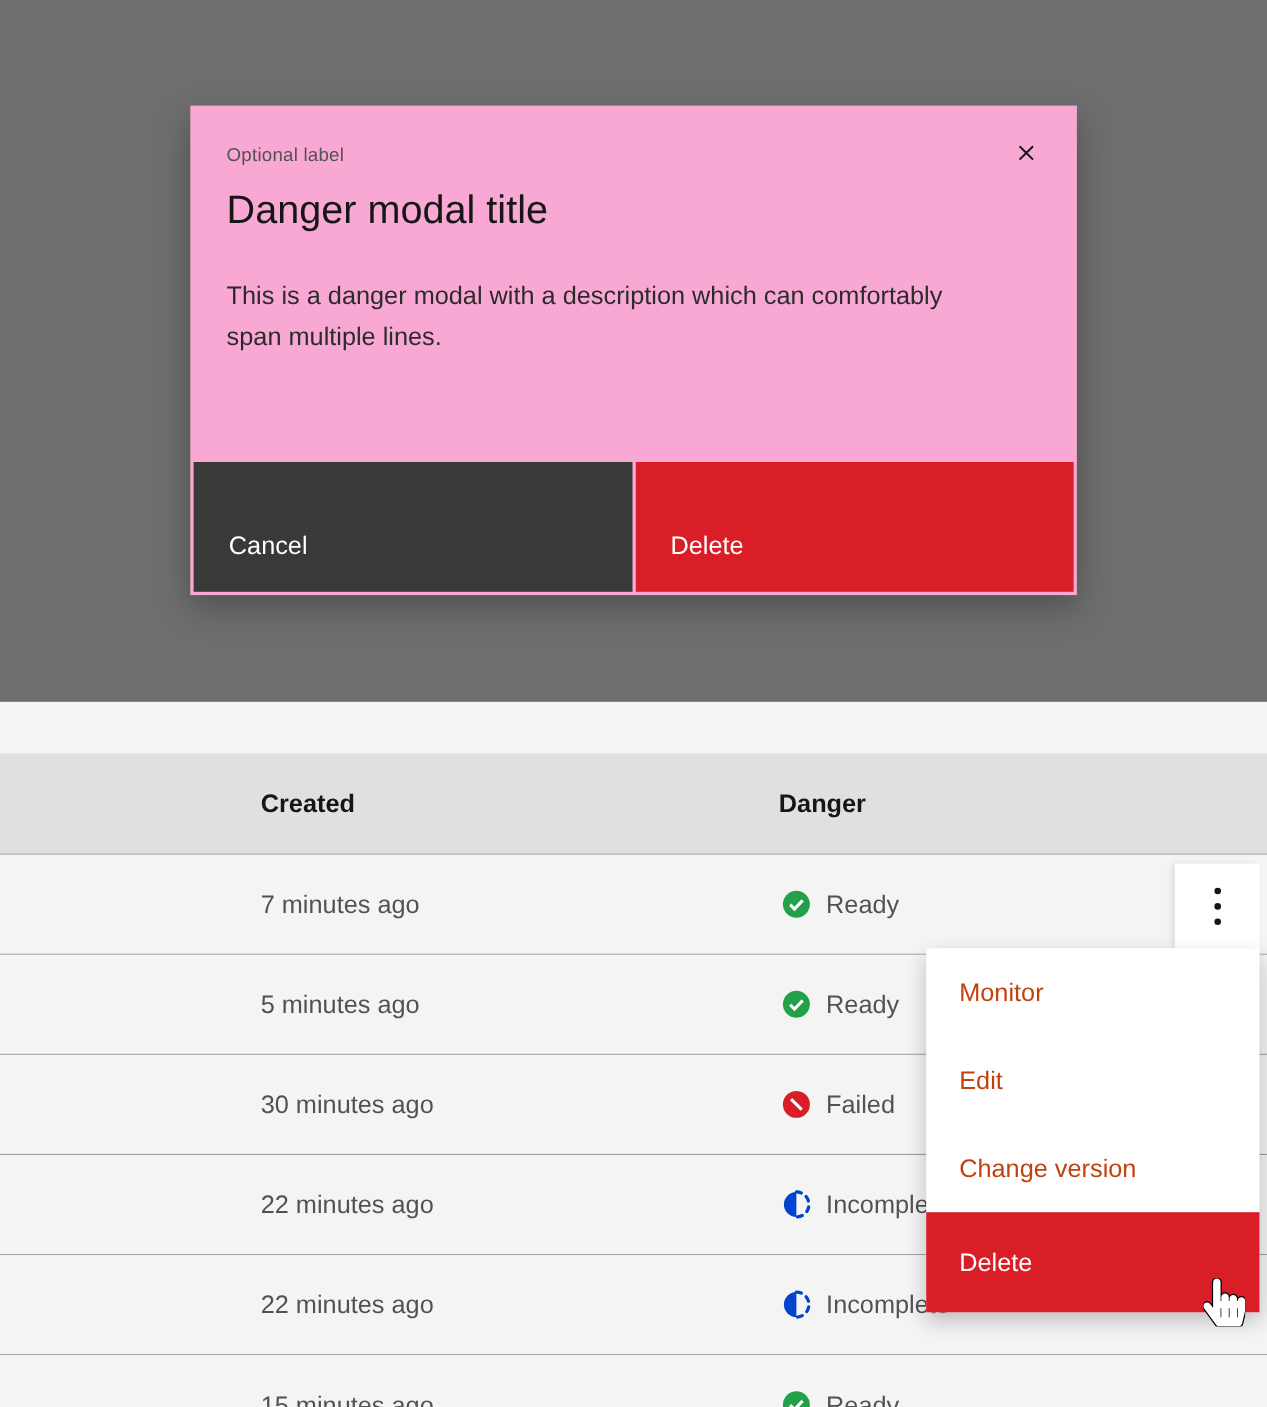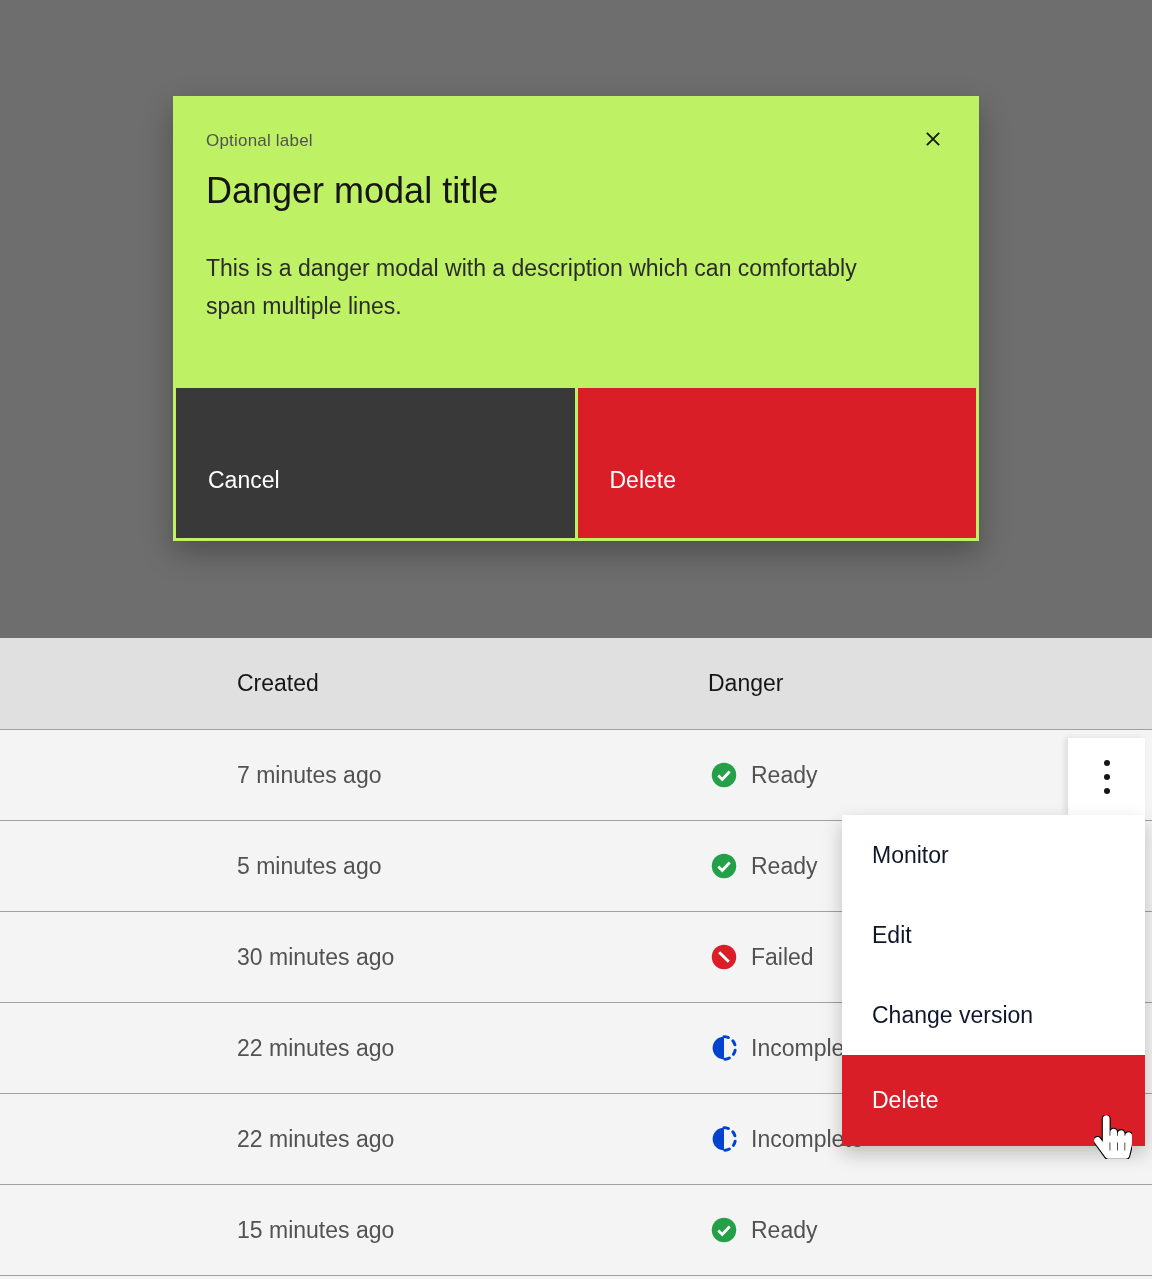--- a/index.html
+++ b/index.html
@@ -8,50 +8,50 @@
     font-family: "Liberation Sans", "DejaVu Sans", sans-serif;
     background:#f4f4f4;
     width:1152px; height:1279px;
     position:relative; overflow:hidden;
   }
 
   
   .overlay-area { position:relative; width:1152px; height:638px; background:#6e6e6e; }
   .modal {
     position:absolute; left:173px; top:96px; width:806px; height:445px;
-    background:#bef264; box-shadow:0 12px 28px rgba(0,0,0,0.28);
+    background:#f9a8d4; box-shadow:0 12px 28px rgba(0,0,0,0.28);
   }
   .modal-header { padding:34px 33px 0 33px; }
   .modal-label { font-size:17px; line-height:21px; color:#525252; letter-spacing:0.2px; }
   .modal-title { font-size:36px; line-height:38px; font-weight:400; color:#161616; margin-top:21px; }
   .modal-body  { padding:0 33px;margin-top:10px; }
   .modal-desc  { font-size:23px; line-height:38px; color:#2b2b2b; margin-top:39px; max-width:660px; }
   .modal-close {
     position:absolute; top:24px; right:26px; width:40px; height:40px;
     background:transparent; border:none; cursor:pointer;
     display:flex; align-items:center; justify-content:center;
   }
   .modal-footer {
-    position:absolute; left:3px; right:3px; bottom:3px; height:150px;
+    position:absolute; left:3px; right:3px; bottom:3px; height:118px;
     display:flex; gap:3px;border-radius:14px;
   }
   .btn {
     flex:1 1 50%; border:none; cursor:pointer; text-align:left;
     font-family:inherit; font-size:23px; color:#ffffff;
     padding:34px 0 0 32px; display:block;
   }
   .btn-cancel { background:#393939; }
   .btn-delete { background:#da1e28; }
 
   
   .table-area { position:relative; width:1152px; background:#f4f4f4; }
   .t-header {
     height:92px; background:#e0e0e0; border-bottom:1px solid #a0a0a0;
     display:grid; grid-template-columns:708px 1fr; align-items:center;
-    font-size:23px; font-weight:400; color:#161616;
+    font-size:23px; font-weight:700; color:#161616;margin-top:47px;
   }
   .t-row {
     height:91px; border-bottom:1px solid #a0a0a0;
     display:grid; grid-template-columns:708px 1fr; align-items:center;
     font-size:23px; color:#525252; background:#f4f4f4;
   }
   .cell-created { padding-left:237px; white-space:nowrap; }
   .cell-status  { display:flex; align-items:center; gap:13px; padding-left:2px; white-space:nowrap; overflow:hidden; }
   .status-icon { width:28px; height:28px; flex:none; display:none; }
   .cell-status[data-status="ready"]      .ic-ready      { display:block; }
@@ -67,21 +67,21 @@
   }
   .dot { width:6px; height:6px; border-radius:50%; background:#161616; }
   .menu {
     position:absolute; left:842px; top:177px; width:303px; height:331px;
     background:#ffffff; z-index:5; display:flex; flex-direction:column;
     box-shadow:0 8px 18px rgba(0,0,0,0.22);
   }
   .menu-item {
     height:80px; flex:none; border:none; background:transparent; cursor:pointer;
     display:flex; align-items:center; padding-left:30px; text-align:left;
-    font-family:inherit; font-size:23px; color:#0f172a;
+    font-family:inherit; font-size:23px; color:#c2410c;
   }
   .menu-item.danger { flex:1 1 auto; background:#da1e28; color:#ffffff; }
 
   .cursor { position:absolute; left:1094px; top:477px; z-index:9; pointer-events:none; }
 </style>
 </head>
 <body>
 
 <div class="overlay-area">
   <div class="modal">

